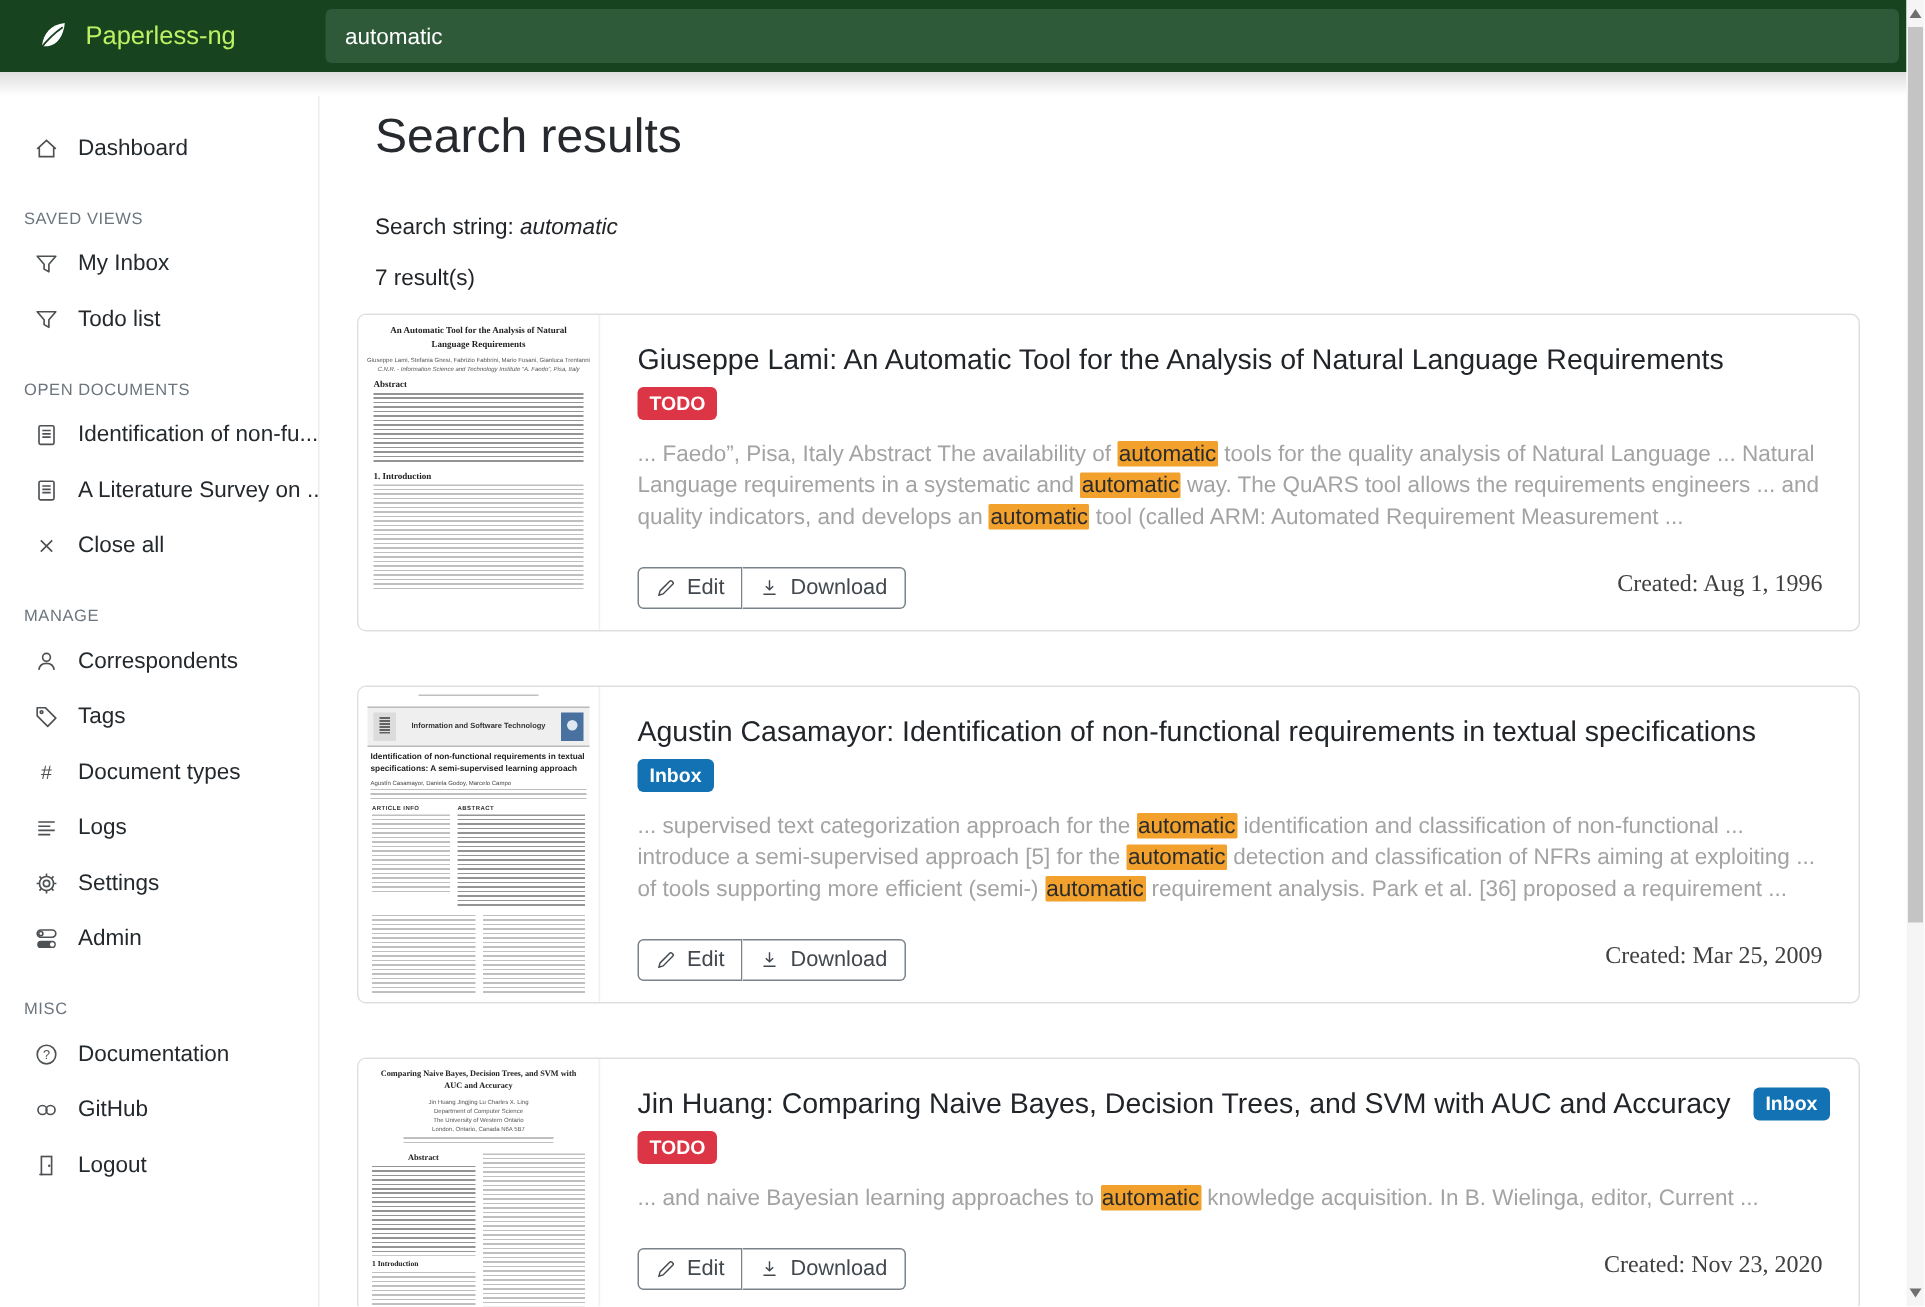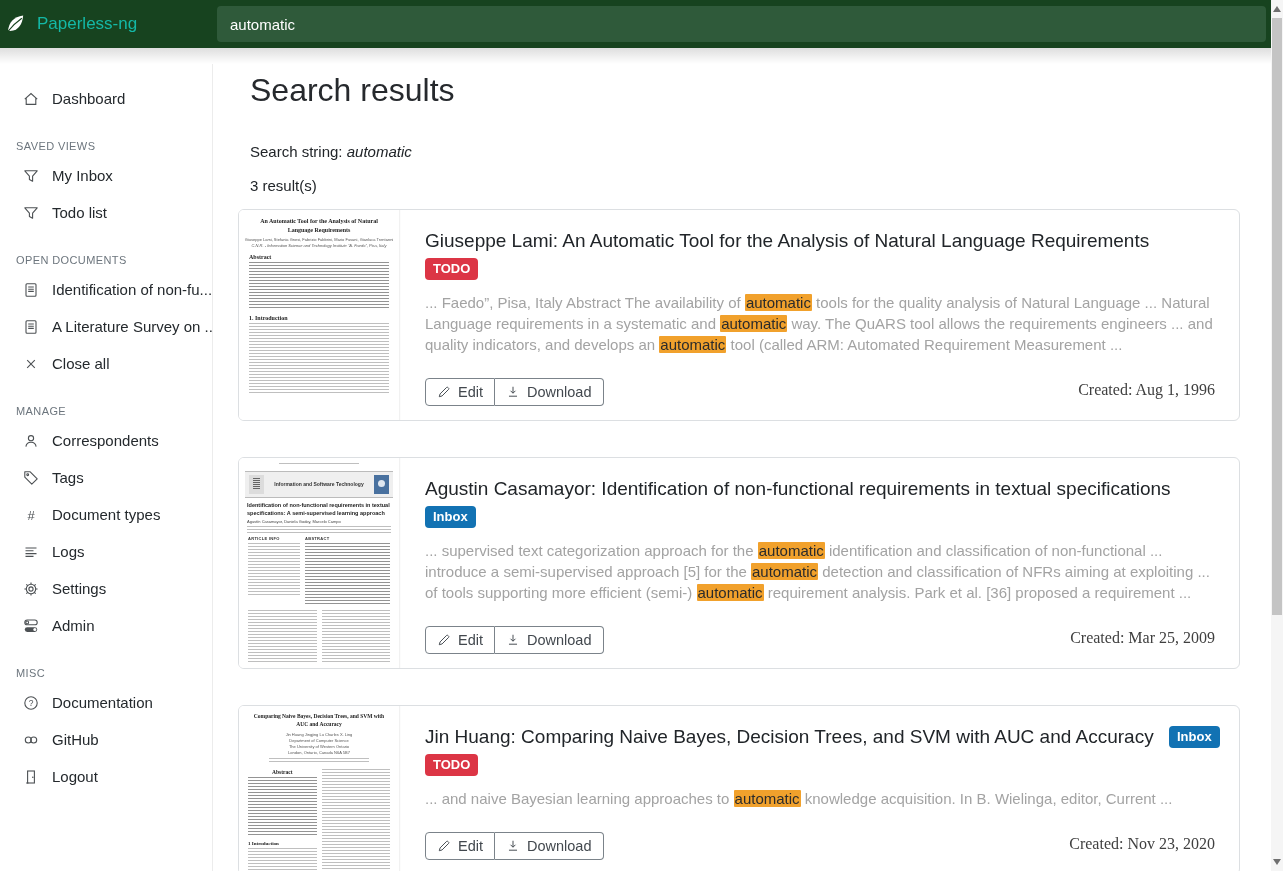--- a/index.html
+++ b/index.html
@@ -2,21 +2,21 @@
 <html><head>
 <meta charset="utf-8">
 <style>
   html,body{margin:0;padding:0;}
   body{
     width:1283px;height:871px;overflow:hidden;position:relative;
     font-family:"Liberation Sans",sans-serif;background:#fff;color:#212529;
   }
   
   .header{position:absolute;top:0;left:0;width:1271px;height:48px;background:#17431f;display:flex;z-index:6;}
-  .brand{width:213px;flex:0 0 213px;display:flex;align-items:center;gap:11px;padding-left:4px;box-sizing:border-box;color:#14b8a6;font-size:17px;cursor:pointer;}
+  .brand{width:213px;flex:0 0 213px;display:flex;align-items:center;gap:11px;padding-left:24px;box-sizing:border-box;color:#bef264;font-size:17px;cursor:pointer;}
   .searchwrap{flex:1;padding:6px 5px 6px 4px;box-sizing:border-box;}
   .search-input{width:100%;height:36px;background:#2f5a3a;border:none;border-radius:4px;color:#fff;font-size:15px;padding:0 13px;box-sizing:border-box;font-family:inherit;outline:none;}
   .under-shadow{position:absolute;top:48px;left:0;width:1271px;height:16px;background:linear-gradient(rgba(0,0,0,.13),rgba(0,0,0,0));z-index:7;pointer-events:none;}
   
   .sidebar{position:absolute;top:64px;left:0;width:213px;height:823px;background:#fff;border-right:1px solid #ececec;box-sizing:border-box;padding-top:16px;z-index:5;}
   .side-item{height:37px;display:flex;align-items:center;gap:13px;padding:0 10px 0 23px;font-size:15px;color:#24292d;cursor:pointer;white-space:nowrap;overflow:hidden;}
   .side-item svg{flex:0 0 auto;color:#4d5154;}
   .side-label{margin-top:18px;height:22px;display:flex;align-items:center;padding:0 10px 0 16px;font-size:11px;color:#6c757d;letter-spacing:.4px;}
   
   .main{position:absolute;top:48px;left:213px;width:1058px;height:823px;background:#fff;box-sizing:border-box;padding:24px 0 0 37px;overflow:hidden;z-index:4;}
@@ -198,21 +198,21 @@
     <span>Logout</span>
   </div>
 </nav>
 
 <main class="main">
   <h1 class="page-title">Search results</h1>
   <p class="search-line">
     <span>Search string:</span>
     <em>automatic</em>
   </p>
-  <p class="count-line">3 result(s)</p>
+  <p class="count-line">7 result(s)</p>
 
   <div class="results">
 
     <div class="card">
       <div class="thumb">
         <div class="page">
           <div class="t-title">An Automatic Tool for the Analysis of Natural Language Requirements</div>
           <div class="t-small" style="margin-top:3px;">Giuseppe Lami, Stefania Gnesi, Fabrizio Fabbrini, Mario Fusani, Gianluca Trentanni</div>
           <div class="t-small" style="font-style:italic;">C.N.R. - Information Science and Technology Institute “A. Faedo”, Pisa, Italy</div>
           <div class="t-h">Abstract</div>

